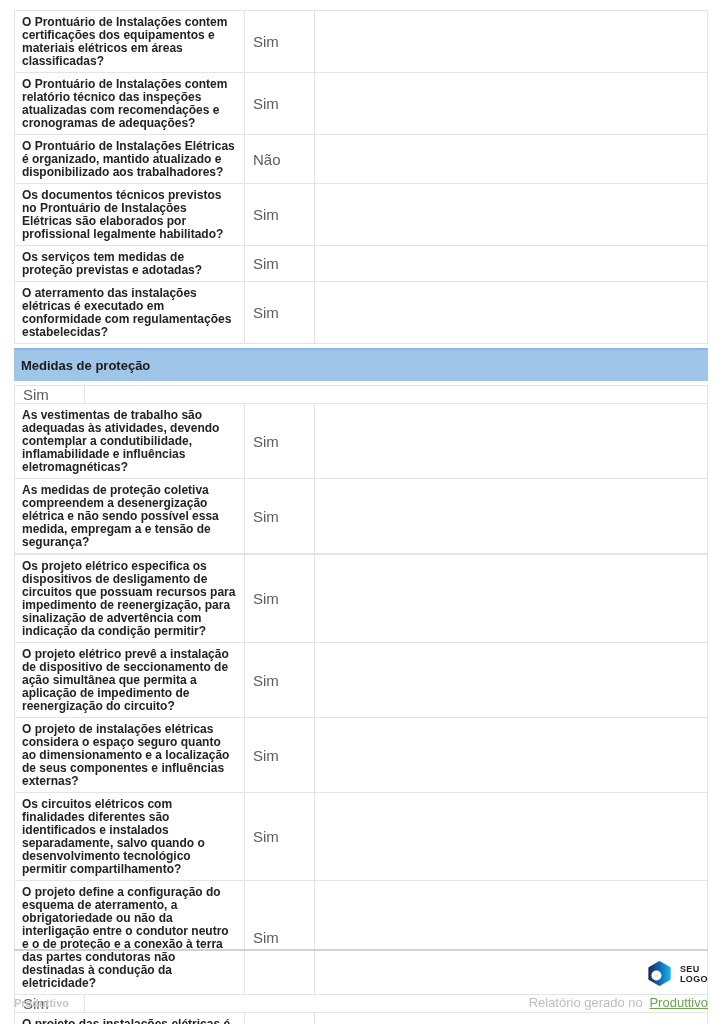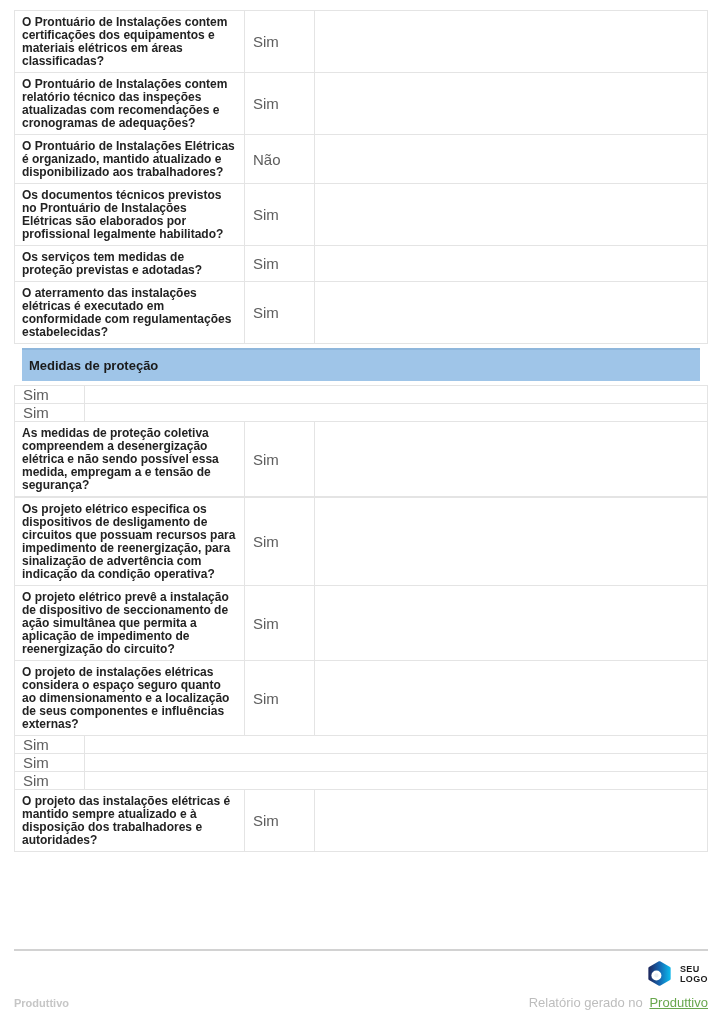--- a/index.html
+++ b/index.html
@@ -31,21 +31,21 @@
   .cell.a{
     width:70px;
     display:flex;align-items:center;
     padding-left:8px;
     font-size:15px;
     color:#5d5d5d;
     border-right:1px solid var(--table-border,#e4e4e4);
   }
   .cell.n{flex:1;}
   .band{
-    margin:4px 8px;
+    margin:4px 0;
     background:var(--band-bg,#9fc5e8);
     border-top:2px solid var(--band-border,#8fb7dc);
     padding:6px 20px 7px 7px;
   }
   .band-label{
     font-size:13px;
     font-weight:bold;
     color:#1b1b1b;
   }
   .footer{position:absolute;left:14px;right:16px;bottom:14px;}
@@ -103,50 +103,53 @@
           <div class="cell n"></div>
         </div>
       </div>
       <div class="band"><span class="band-label">Medidas de proteção</span></div>
       <div class="group">
         <div class="row">
           <div class="cell a">Sim</div>
           <div class="cell n"></div>
         </div>
         <div class="row">
+          <div class="cell q">As vestimentas de trabalho são adequadas às atividades, devendo contemplar a condutibilidade, inflamabilidade e influências eletromagnéticas?</div>
           <div class="cell a">Sim</div>
           <div class="cell n"></div>
         </div>
         <div class="row">
           <div class="cell q">As medidas de proteção coletiva compreendem a desenergização elétrica e não sendo possível essa medida, empregam a e tensão de segurança?</div>
           <div class="cell a">Sim</div>
           <div class="cell n"></div>
         </div>
       </div>
       <div class="group">
         <div class="row">
-          <div class="cell q">Os projeto elétrico especifica os dispositivos de desligamento de circuitos que possuam recursos para impedimento de reenergização, para sinalização de advertência com indicação da condição operativa?</div>
+          <div class="cell q">Os projeto elétrico especifica os dispositivos de desligamento de circuitos que possuam recursos para impedimento de reenergização, para sinalização de advertência com indicação da condição permitir?</div>
           <div class="cell a">Sim</div>
           <div class="cell n"></div>
         </div>
         <div class="row">
           <div class="cell q">O projeto elétrico prevê a instalação de dispositivo de seccionamento de ação simultânea que permita a aplicação de impedimento de reenergização do circuito?</div>
           <div class="cell a">Sim</div>
           <div class="cell n"></div>
         </div>
         <div class="row">
           <div class="cell q">O projeto de instalações elétricas considera o espaço seguro quanto ao dimensionamento e a localização de seus componentes e influências externas?</div>
           <div class="cell a">Sim</div>
           <div class="cell n"></div>
         </div>
         <div class="row">
+          <div class="cell q">Os circuitos elétricos com finalidades diferentes são identificados e instalados separadamente, salvo quando o desenvolvimento tecnológico permitir compartilhamento?</div>
           <div class="cell a">Sim</div>
           <div class="cell n"></div>
         </div>
         <div class="row">
+          <div class="cell q">O projeto define a configuração do esquema de aterramento, a obrigatoriedade ou não da interligação entre o condutor neutro e o de proteção e a conexão à terra das partes condutoras não destinadas à condução da eletricidade?</div>
           <div class="cell a">Sim</div>
           <div class="cell n"></div>
         </div>
         <div class="row">
           <div class="cell a">Sim</div>
           <div class="cell n"></div>
         </div>
         <div class="row">
           <div class="cell q">O projeto das instalações elétricas é mantido sempre atualizado e à disposição dos trabalhadores e autoridades?</div>
           <div class="cell a">Sim</div>

